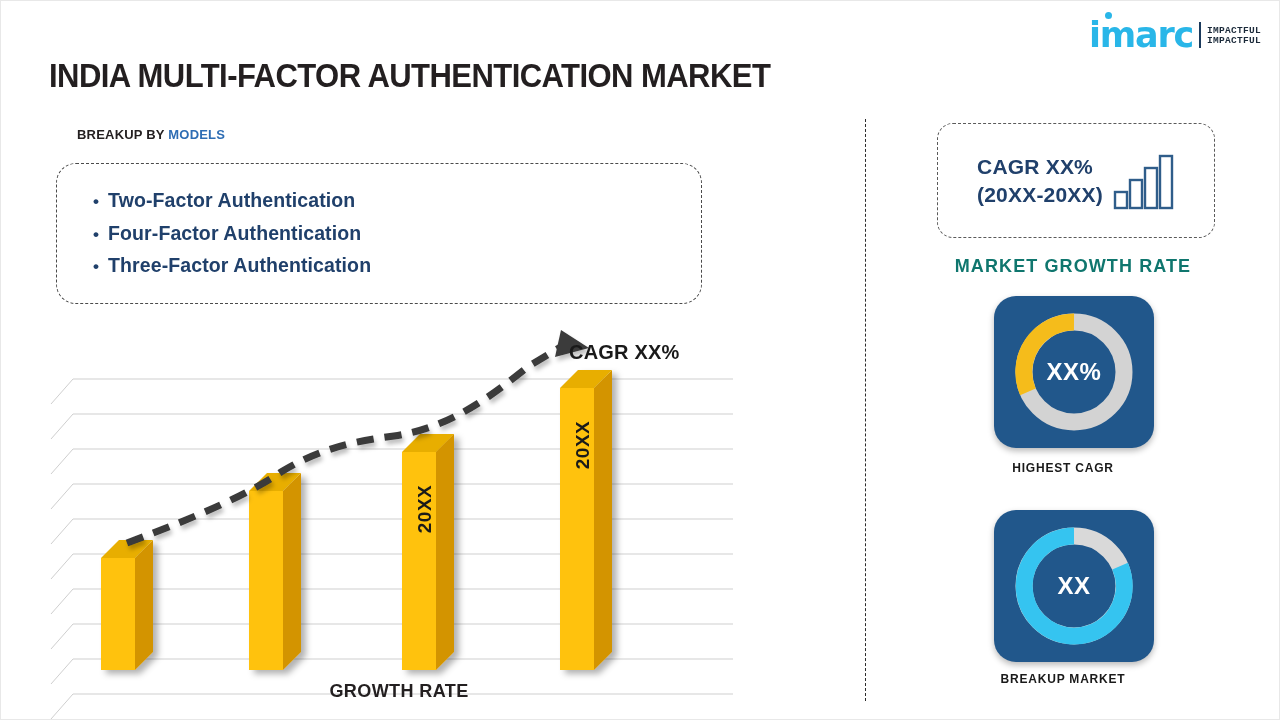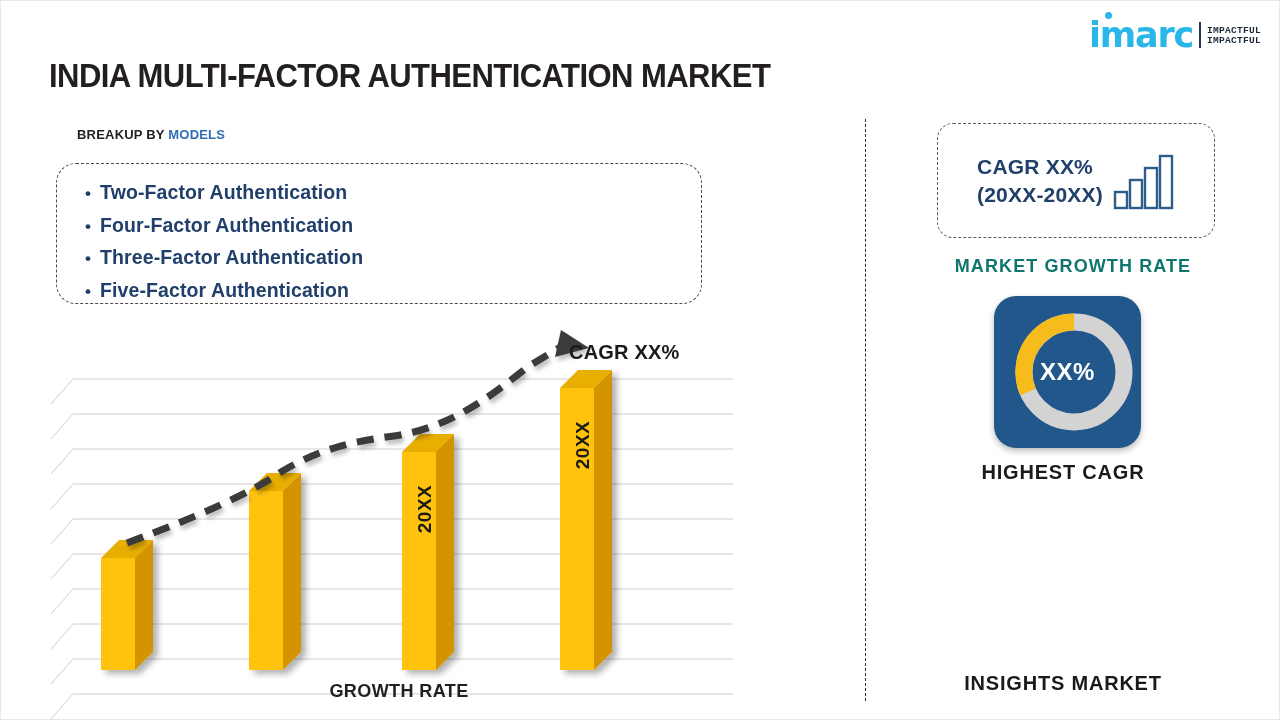--- a/index.html
+++ b/index.html
@@ -94,21 +94,21 @@
     position: absolute;
     left: 55px;
     top: 162px;
     width: 646px;
     height: 141px;
     border: 1.6px dashed #4a4a4a;
     border-radius: 20px;
     box-sizing: border-box;
   }
   #models-list {
-    margin: 0;
+    margin: 8px;
     padding: 13px 0 0 28px;
     list-style: none;
   }
   #models-list li {
     font-size: 19.5px;
     font-weight: 700;
     color: #20406b;
     line-height: 30.5px;
     letter-spacing: .1px;
     white-space: nowrap;
@@ -201,21 +201,21 @@
     width: 416px;
     text-align: center;
     font-size: 18px;
     font-weight: 700;
     color: #0f766e;
     letter-spacing: 1.1px;
   }
 
   .donut-card {
     position: absolute;
-    width: 147px;
+    width: 160px;
     height: 152px;
     background: #21578b;
     border-radius: 22px;
     box-shadow: 0 3px 6px rgba(0,0,0,.28);
   }
   .donut-center {
     position: absolute;
     left: 0; right: 0; top: 0; bottom: 0;
     display: flex;
     align-items: center;
@@ -223,21 +223,21 @@
     font-size: 24px;
     font-weight: 700;
     color: #ffffff;
     letter-spacing: .5px;
   }
   .donut-caption {
     position: absolute;
     width: 396px;
     left: 864px;
     text-align: center;
-    font-size: 20px;
+    font-size: 12px;
     font-weight: 700;
     color: #1a1a1a;
     letter-spacing: .8px;
   }
   #donut-card-1 { left: 993px; top: 295px; }
   #donut-card-2 { left: 993px; top: 509px; }
   #donut-caption-1 { top: 460px; }
   #donut-caption-2 { top: 671px; }
 </style>
 </head>
@@ -259,21 +259,20 @@
 
   <div id="breakup-heading">
     <span>BREAKUP BY </span><span class="hl">MODELS</span>
   </div>
 
   <div id="models-box">
     <ul id="models-list">
       <li>Two-Factor Authentication</li>
       <li>Four-Factor Authentication</li>
       <li>Three-Factor Authentication</li>
-      <li>Five-Factor Authentication</li>
     </ul>
   </div>
 
   <div id="chart">
     <svg width="710" height="395" viewBox="0 0 710 395">
       <defs>
         <filter id="barshadow" x="-30%" y="-30%" width="180%" height="180%">
           <feDropShadow dx="5" dy="4" stdDeviation="3.2" flood-color="#000" flood-opacity="0.30"></feDropShadow>
         </filter>
         <filter id="lineshadow" x="-20%" y="-40%" width="150%" height="200%">
@@ -350,15 +349,22 @@
 
   <div class="donut-card" id="donut-card-1">
     <svg width="160" height="152" viewBox="0 0 160 152">
       <circle cx="80" cy="76" r="50" fill="none" stroke="#d3d3d3" stroke-width="17"></circle>
       <path d="M80 26 A50 50 0 0 0 33.9 95.9" fill="none" stroke="#f5bc1b" stroke-width="17"></path>
     </svg>
     <div class="donut-center">XX%</div>
   </div>
   <div class="donut-caption" id="donut-caption-1">HIGHEST CAGR</div>
 
-  <div class="donut-caption" id="donut-caption-2">INSIGHTS MARKET</div>
+  <div class="donut-card" id="donut-card-2">
+    <svg width="160" height="152" viewBox="0 0 160 152">
+      <circle cx="80" cy="76" r="50" fill="none" stroke="#d9d9d9" stroke-width="17"></circle>
+      <path d="M80 26 A50 50 0 1 0 126.1 56.1" fill="none" stroke="#35c4f0" stroke-width="17"></path>
+    </svg>
+    <div class="donut-center">XX</div>
+  </div>
+  <div class="donut-caption" id="donut-caption-2">BREAKUP MARKET</div>
 
 </div>
 
 </body></html>

